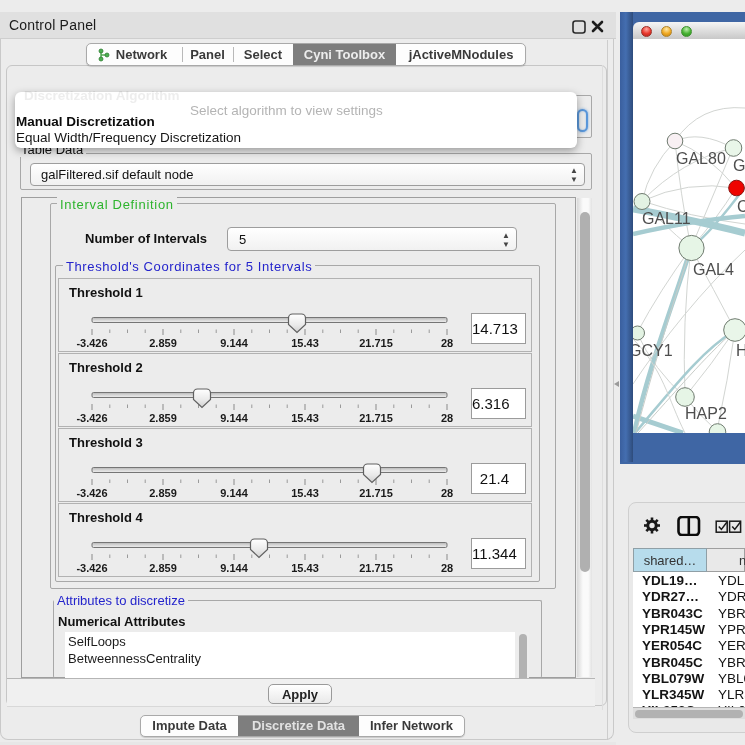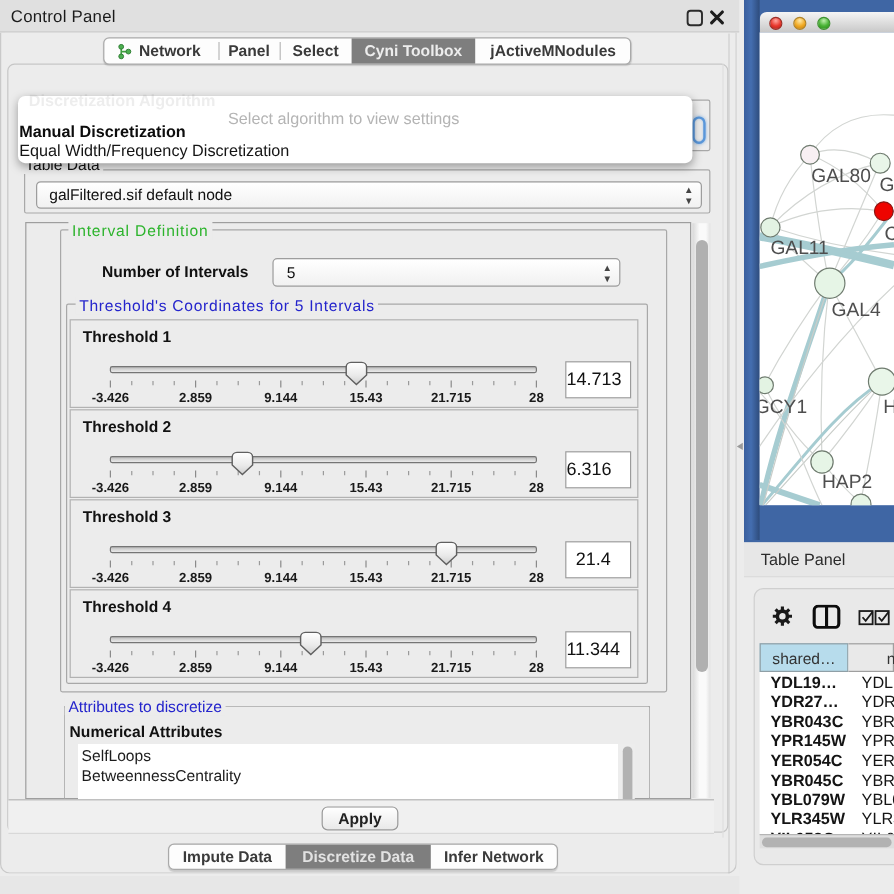--- a/index.html
+++ b/index.html
@@ -1,15 +1,15 @@
 <!DOCTYPE html>
 <html><head><meta charset="utf-8"><style>
 * { margin:0; padding:0; box-sizing:border-box; }
 html,body { width:745px; height:745px; font-family:"Liberation Sans", sans-serif; background:#ececec; overflow:hidden; }
-#page { position:relative; width:745px; height:570px; background:#ececec; }
+#page { position:relative; width:745px; height:570px; background:#ececec;margin-top:12px; }
 .abs { position:absolute; }
 
 #titlebar { position:absolute; left:0; top:0; width:616px; height:27px; background:#e0e0e0; border-bottom:1px solid #cecece; }
 #titlebar .t { position:absolute; left:9px; top:5px; font-size:14px; letter-spacing:0.2px; color:#1b1b1b; }
 #cpbody { position:absolute; left:0; top:27px; width:616px; height:702px; background:#ececec; }
 #cpframe { position:absolute; left:0; top:27px; width:614px; height:701px; border:1px solid #c9c9c9; border-top:none; border-radius:0 0 8px 8px; }
 #belowcp { position:absolute; left:0; top:730px; width:616px; height:15px; background:#e7e7e7; }
 #tpane { position:absolute; left:6px; top:53px; width:601px; height:641px; border:1px solid #c6c6c6; border-radius:6px; background:#ececec; }
 
 #tabbar { position:absolute; left:86px; top:31px; width:440px; height:23px; background:#fdfdfd; border:1px solid #a9a9a9; border-radius:5px; box-shadow:0 1px 1px rgba(0,0,0,0.15); font-size:13px; font-weight:700; color:#3a3a3a; }
@@ -385,23 +385,20 @@
       <text x="100" y="132" font-size="16" fill="#4e4e4e">GAL4</text>
       <text x="104" y="173" font-size="16" fill="#4e4e4e">C</text>
       <text x="9" y="185" font-size="16" fill="#4e4e4e">GAL11</text>
       <text x="60" y="236" font-size="16" fill="#4e4e4e">GAL4</text>
       <text x="-4" y="317" font-size="16" fill="#4e4e4e">GCY1</text>
       <text x="103" y="317" font-size="16" fill="#4e4e4e">HIS7</text>
       <text x="52" y="380" font-size="16" fill="#4e4e4e">HAP2</text>
 </svg>
 
 
-<div id="tablepanelhdr">
-      <div class="t">Table Panel</div>
-    </div>
 <div id="tpanel"></div>
 <svg class="abs" style="left:642px;top:504px" width="104" height="20">
   <g fill="#1a1a1a">
     <circle cx="10" cy="9.5" r="4.2" fill="none" stroke="#1a1a1a" stroke-width="3"></circle>
     <g stroke="#1a1a1a" stroke-width="2.6">
       <line x1="10" y1="1.5" x2="10" y2="5"></line>
           <line x1="10" y1="14" x2="10" y2="17.5"></line>
       <line x1="2" y1="9.5" x2="5.5" y2="9.5"></line>
           <line x1="14.5" y1="9.5" x2="18" y2="9.5"></line>
       <line x1="4.3" y1="3.8" x2="6.8" y2="6.3"></line>

